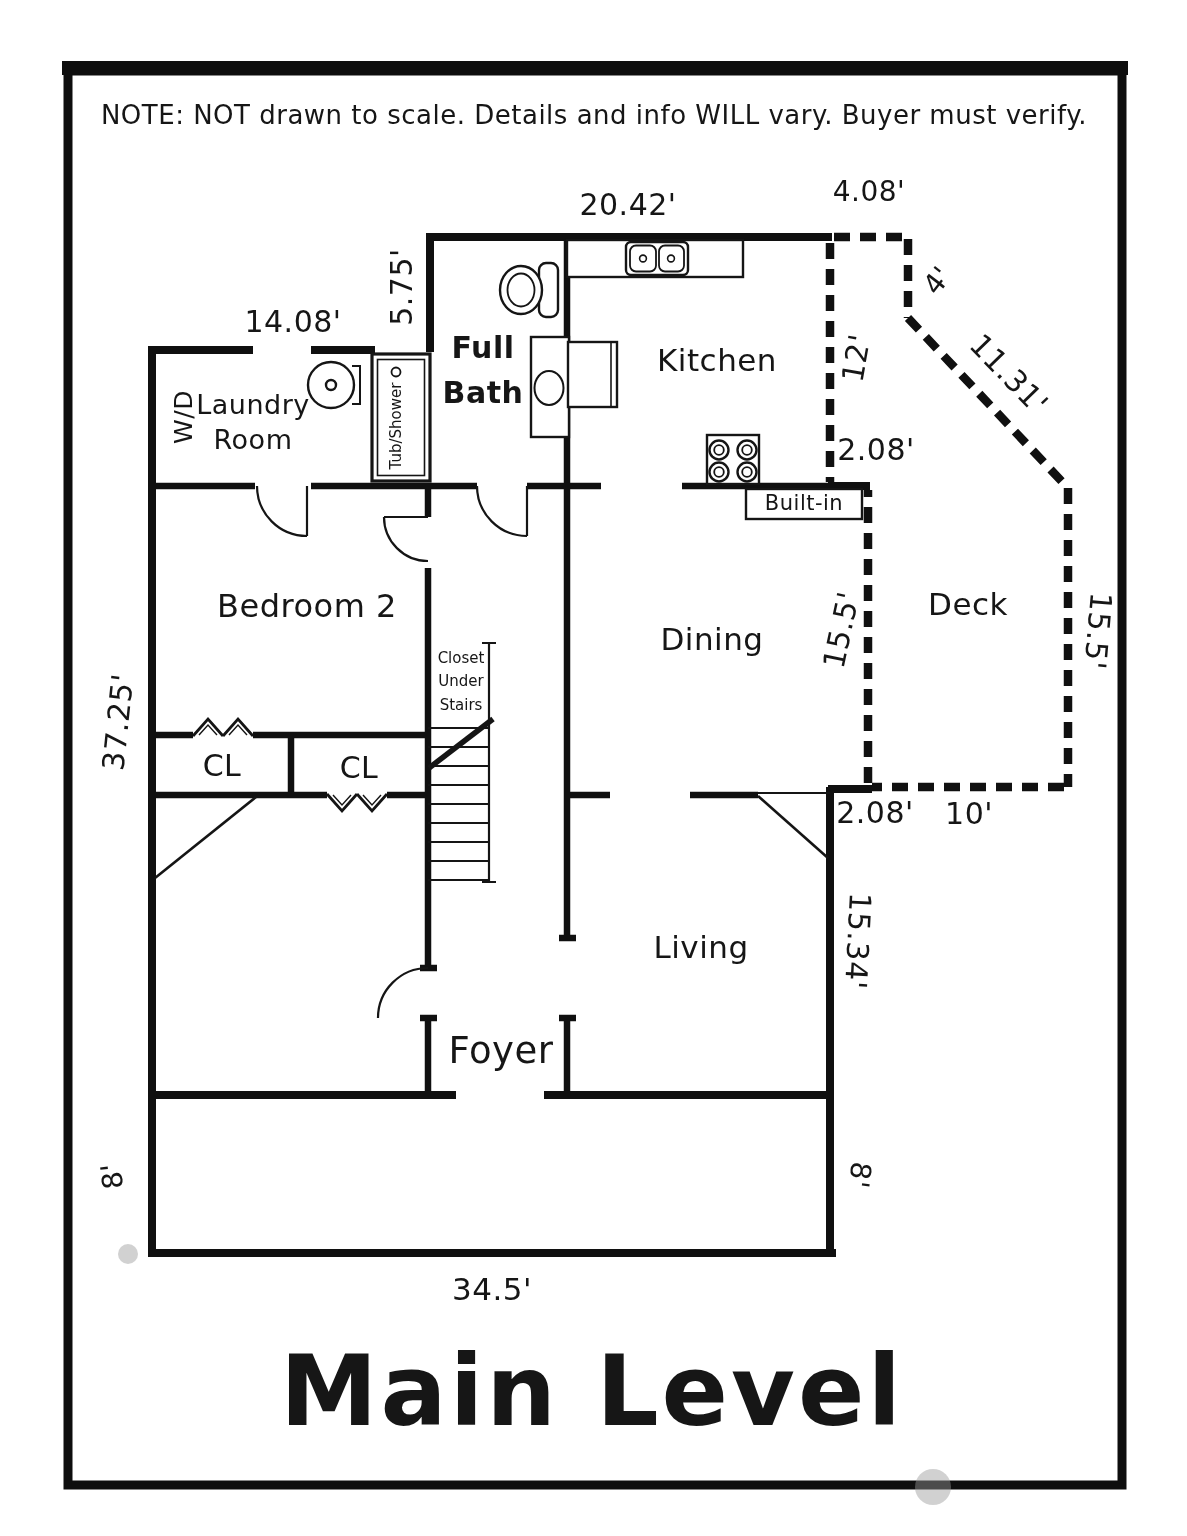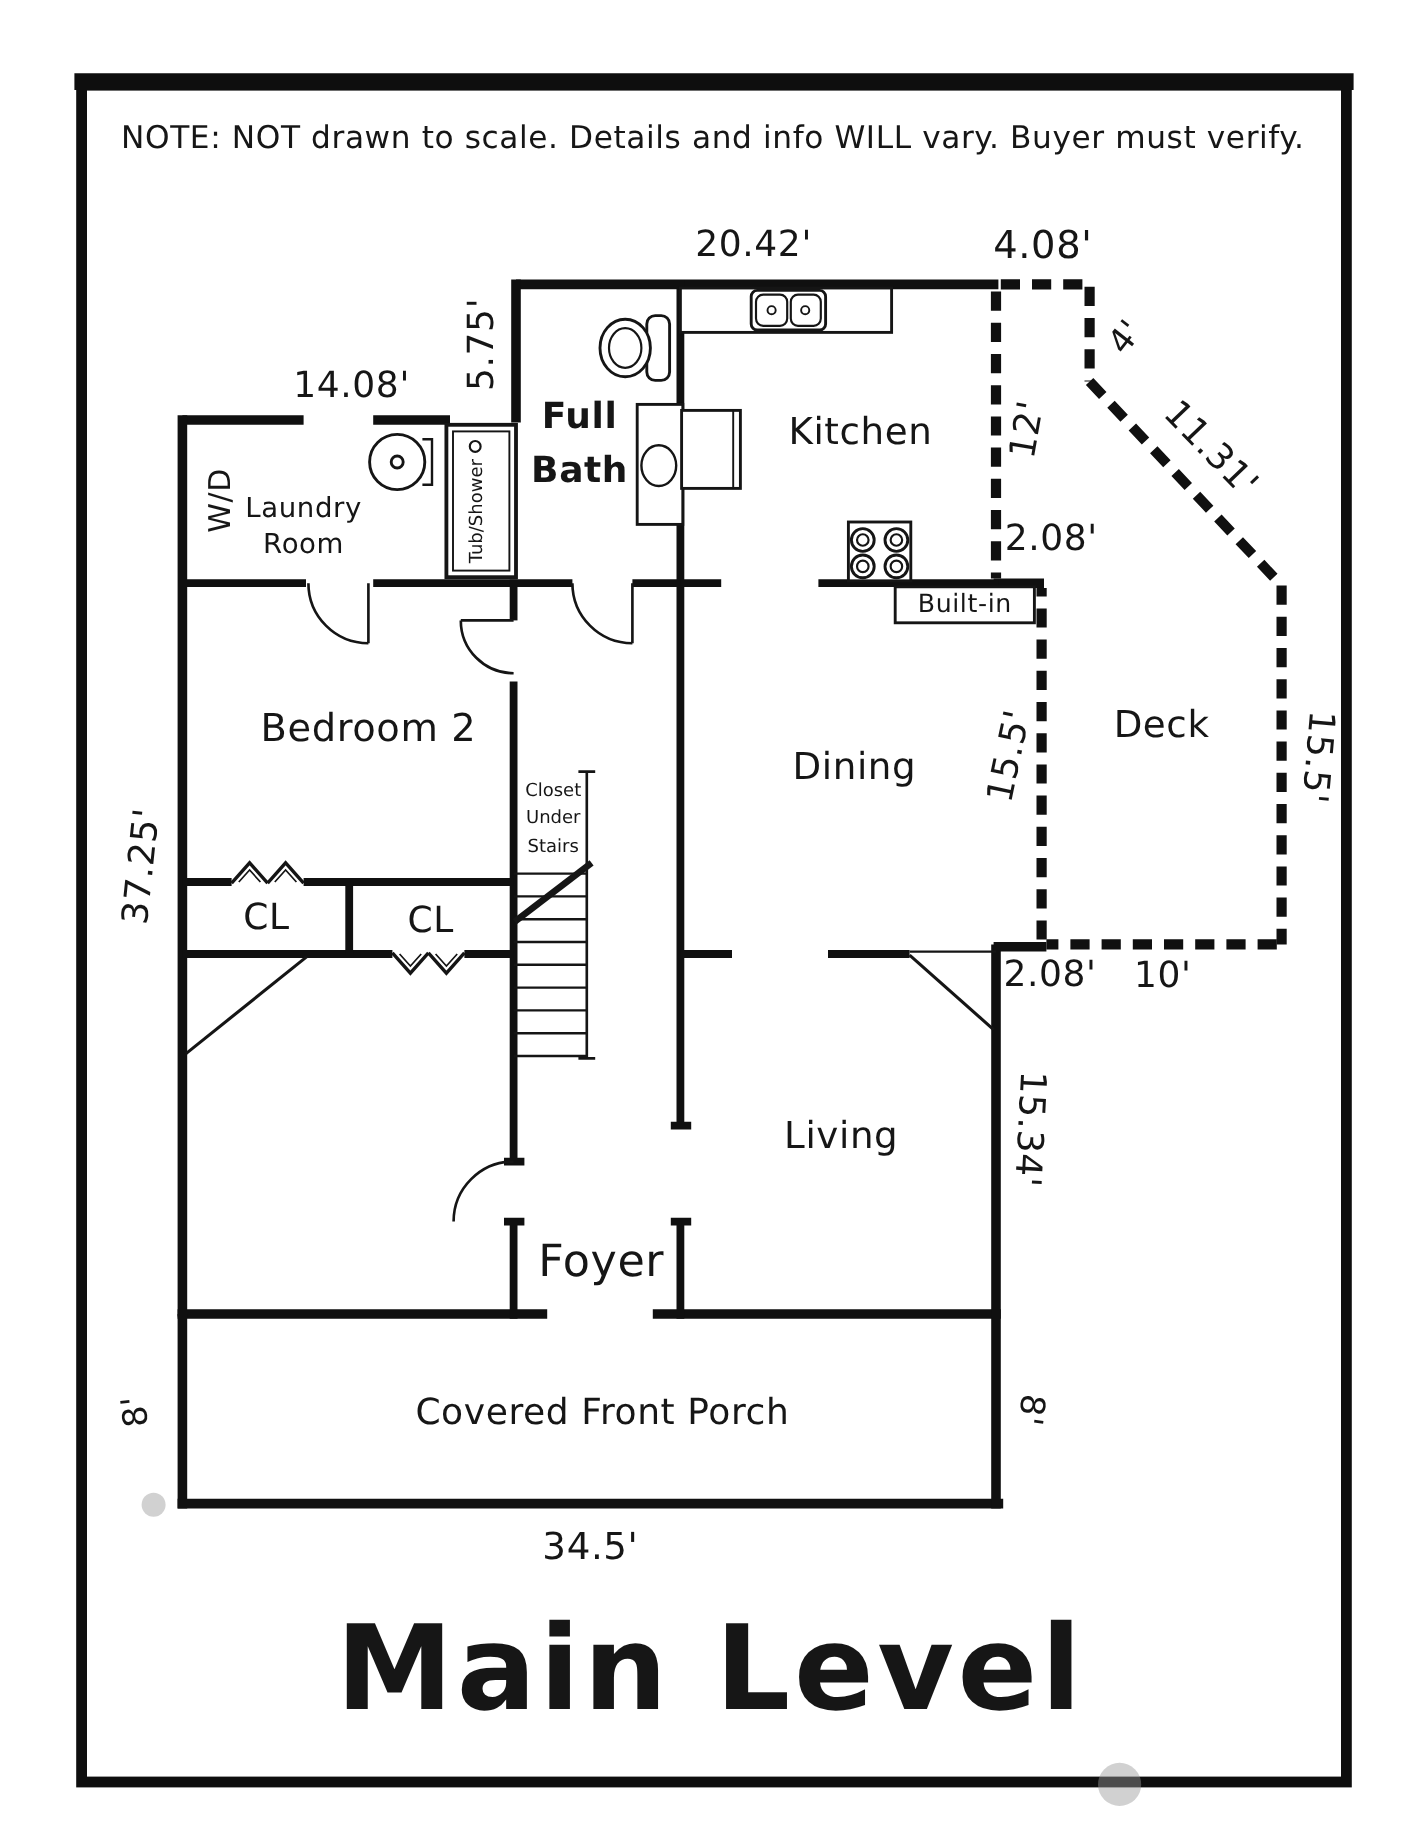--- a/index.html
+++ b/index.html
@@ -145,51 +145,50 @@
 
     <g fill="#9a9a9a" stroke="none" opacity="0.45">
       <circle cx="933" cy="1487" r="18"></circle>
       <circle cx="128" cy="1254" r="10"></circle>
     </g>
   </svg>
 
   <div class="lbl" style="left:594px;top:116px;font-size:26px;white-space:nowrap;">NOTE: NOT drawn to scale.  Details and info WILL vary. Buyer must verify.</div>
 
   <div class="lbl" style="left:628px;top:204px;font-size:30px;">20.42'</div>
-  <div class="lbl" style="left:869px;top:205px;font-size:32px;">4.08'</div>
+  <div class="lbl" style="left:869px;top:192px;font-size:28px;">4.08'</div>
   <div class="lbl" style="left:401px;top:287px;font-size:30px;transform:translate(-50%,-50%) rotate(-90deg);">5.75'</div>
   <div class="lbl" style="left:293px;top:321px;font-size:30px;">14.08'</div>
   <div class="lbl" style="left:938px;top:281px;font-size:28px;transform:translate(-50%,-50%) rotate(-52deg);">4'</div>
   <div class="lbl" style="left:1009px;top:374px;font-size:30px;transform:translate(-50%,-50%) rotate(46deg);">11.31'</div>
   <div class="lbl" style="left:856px;top:358px;font-size:30px;transform:translate(-50%,-50%) rotate(-80deg);">12'</div>
   <div class="lbl" style="left:876px;top:449px;font-size:30px;">2.08'</div>
   <div class="lbl" style="left:841px;top:630px;font-size:30px;transform:translate(-50%,-50%) rotate(-78deg);">15.5'</div>
   <div class="lbl" style="left:1098px;top:631px;font-size:30px;transform:translate(-50%,-50%) rotate(95deg);">15.5'</div>
   <div class="lbl" style="left:118px;top:722px;font-size:30px;transform:translate(-50%,-50%) rotate(-84deg);">37.25'</div>
   <div class="lbl" style="left:875px;top:812px;font-size:30px;">2.08'</div>
   <div class="lbl" style="left:969px;top:813px;font-size:30px;">10'</div>
   <div class="lbl" style="left:858px;top:941px;font-size:30px;transform:translate(-50%,-50%) rotate(93deg);">15.34'</div>
   <div class="lbl" style="left:113px;top:1176px;font-size:28px;transform:translate(-50%,-50%) rotate(-97deg);">8'</div>
   <div class="lbl" style="left:859px;top:1175px;font-size:28px;transform:translate(-50%,-50%) rotate(97deg);">8'</div>
   <div class="lbl" style="left:492px;top:1289px;font-size:31px;">34.5'</div>
 
   <div class="lbl" style="left:184px;top:417px;font-size:25px;transform:translate(-50%,-50%) rotate(-90deg);">W/D</div>
-  <div class="lbl" style="left:253px;top:440px;font-size:23px;">Laundry
+  <div class="lbl" style="left:253px;top:422px;font-size:27px;">Laundry
 Room</div>
   <div class="lbl" style="left:397px;top:426px;font-size:15px;transform:translate(-50%,-50%) rotate(-90deg);letter-spacing:0;">Tub/Shower</div>
   <div class="lbl" style="left:483px;top:370px;font-size:30px;line-height:1.5;font-weight:bold;">Full
 Bath</div>
   <div class="lbl" style="left:717px;top:360px;font-size:31px;">Kitchen</div>
   <div class="lbl" style="left:804px;top:504px;font-size:21px;">Built-in</div>
   <div class="lbl" style="left:307px;top:607px;font-size:32px;">Bedroom 2</div>
   <div class="lbl" style="left:461px;top:682px;font-size:15px;line-height:1.55;letter-spacing:0;">Closet
 Under
 Stairs</div>
   <div class="lbl" style="left:222px;top:765px;font-size:30px;">CL</div>
   <div class="lbl" style="left:359px;top:767px;font-size:30px;">CL</div>
   <div class="lbl" style="left:712px;top:639px;font-size:31px;">Dining</div>
   <div class="lbl" style="left:968px;top:604px;font-size:31px;">Deck</div>
   <div class="lbl" style="left:701px;top:947px;font-size:31px;">Living</div>
   <div class="lbl" style="left:501px;top:1051px;font-size:37px;">Foyer</div>
-  <div class="lbl" style="left:502px;top:1177px;font-size:30px;white-space:nowrap;">Covered Front Porch</div>
 
   <div class="lbl title" style="left:592px;top:1392px;font-size:98px;white-space:nowrap;">Main Level</div>
 </div>
 
 </body></html>

